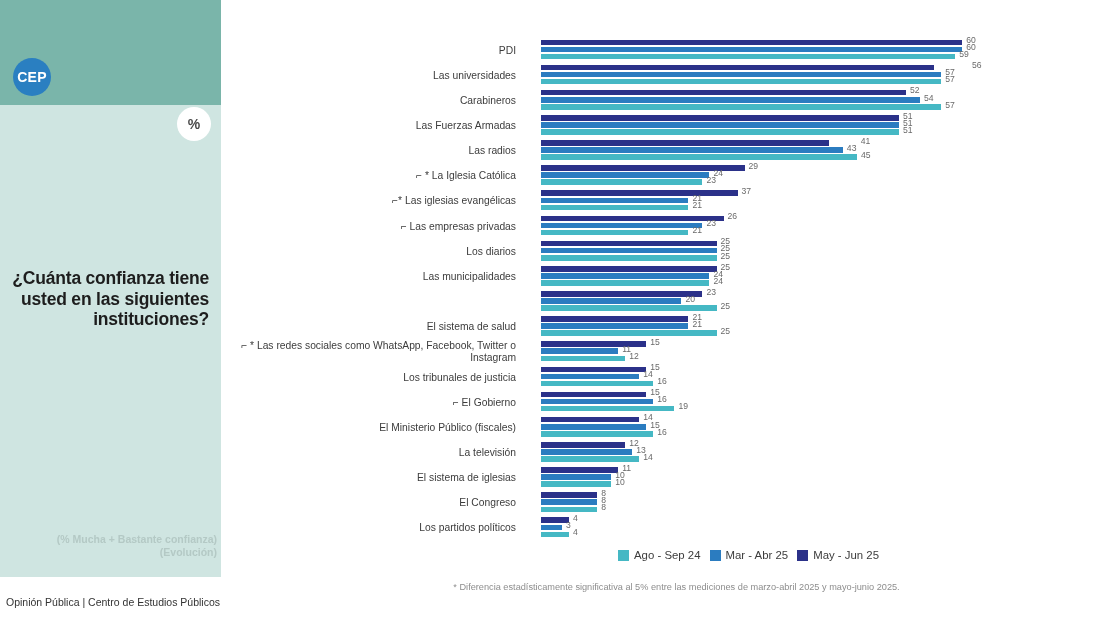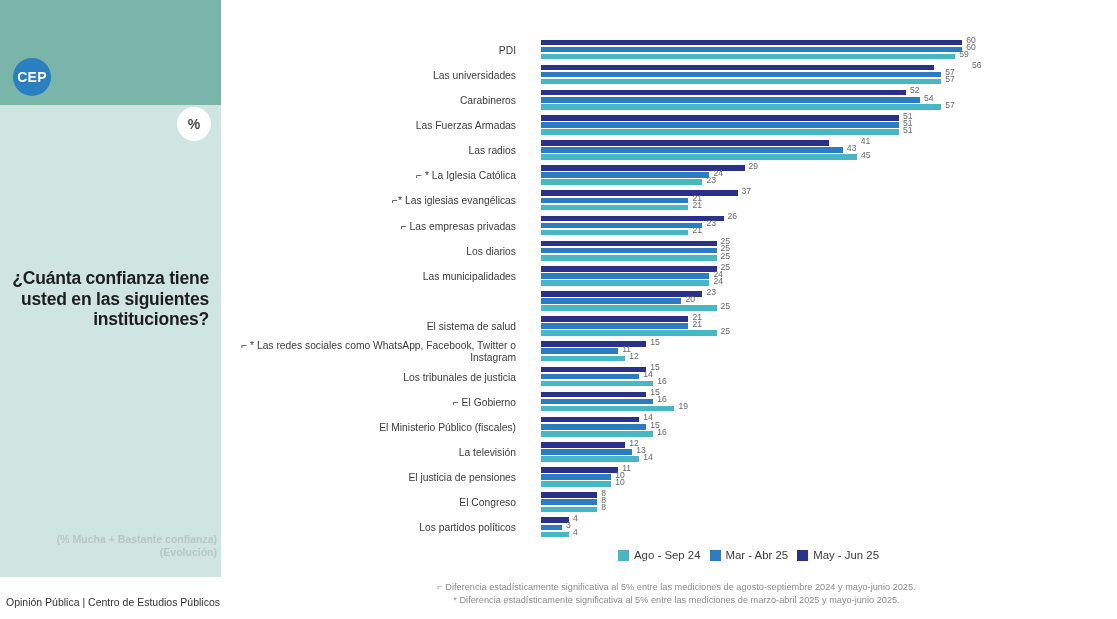--- a/index.html
+++ b/index.html
@@ -429,21 +429,21 @@
               <div class="bar s-mar" style="width: 91.26px;"></div>
               <span class="bar-val" style="left: 95.26px;">13</span>
             </div>
             <div class="bar-line">
               <div class="bar s-ago" style="width: 98.28px;"></div>
               <span class="bar-val" style="left: 102.28px;">14</span>
             </div>
           </div>
         </div>
         <div class="row">
-          <div class="cat-label">El justicia de pensiones</div>
+          <div class="cat-label">El sistema de iglesias</div>
           <div class="bars">
             <div class="bar-line">
               <div class="bar s-may" style="width: 77.22px;"></div>
               <span class="bar-val" style="left: 81.22px;">11</span>
             </div>
             <div class="bar-line">
               <div class="bar s-mar" style="width: 70.2px;"></div>
               <span class="bar-val" style="left: 74.2px;">10</span>
             </div>
             <div class="bar-line">
@@ -497,18 +497,17 @@
           <span class="legend-swatch" style="background: rgb(43, 124, 192);"></span>
           <span>Mar - Abr 25</span>
         </div>
         <div class="legend-item">
           <span class="legend-swatch" style="background: rgb(43, 49, 137);"></span>
           <span>May - Jun 25</span>
         </div>
       </div>
 
     <div class="footnotes">
-      <div>⌐ Diferencia estadísticamente significativa al 5% entre las mediciones de agosto-septiembre 2024 y mayo-junio 2025.</div>
       <div>* Diferencia estadísticamente significativa al 5% entre las mediciones de marzo-abril 2025 y mayo-junio 2025.</div>
     </div>
   </div>
 
 </div>
 
 </body></html>

